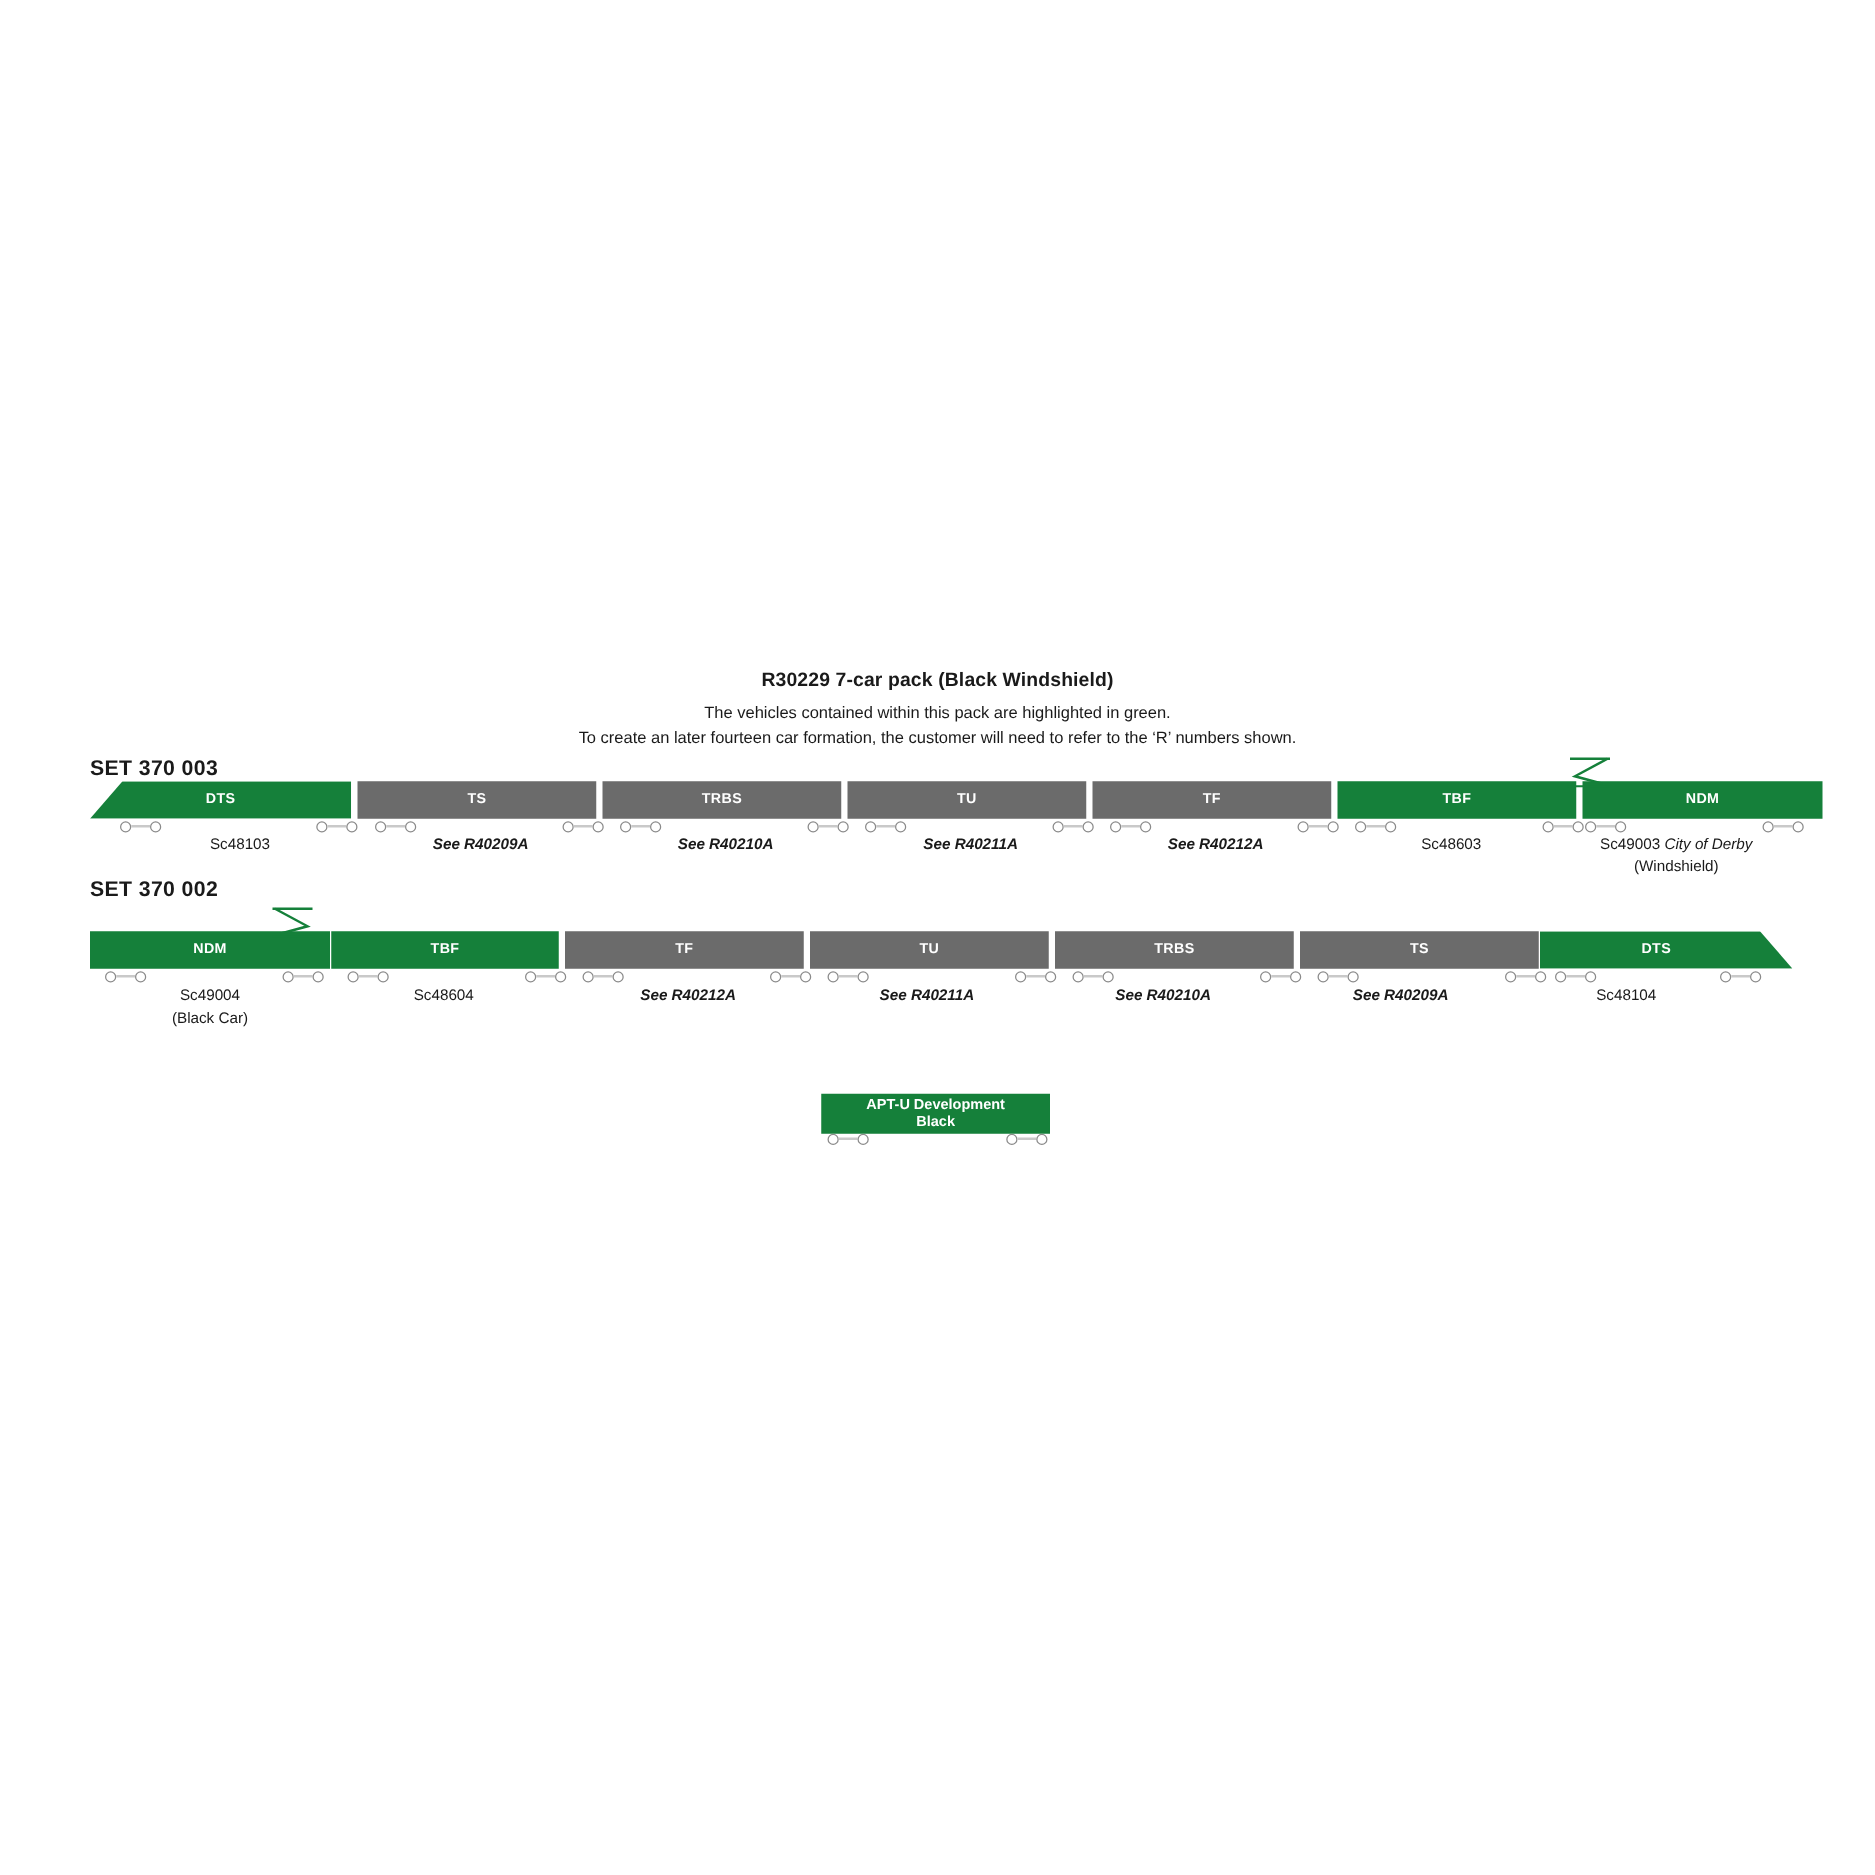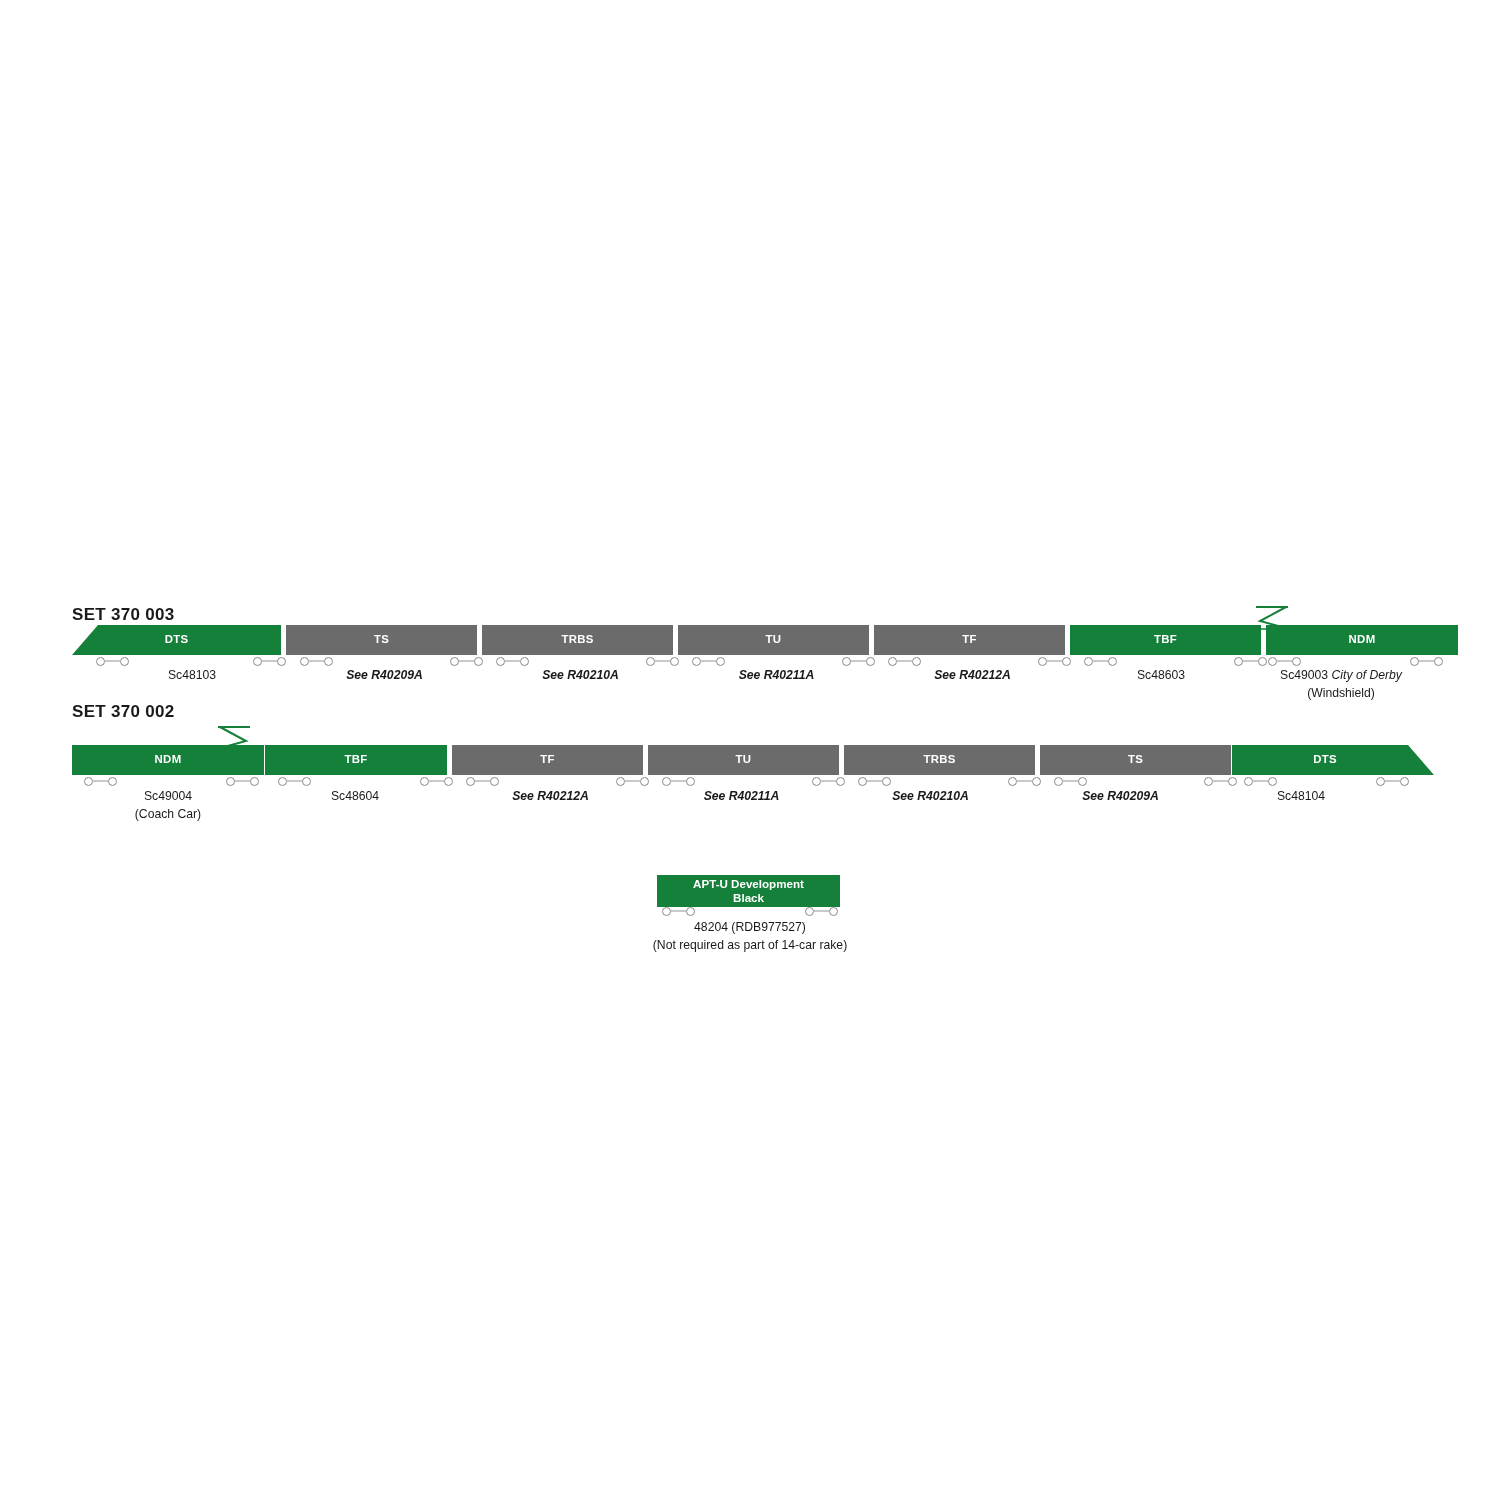--- a/index.html
+++ b/index.html
@@ -151,20 +151,25 @@
     text-align: center;
     font-size: 12.2px;
     line-height: 1.5;
   }
 </style>
 </head>
 <body>
 
 <div class="diagram">
 
+  <div class="header">
+    <div class="title">R30229 7-car pack (Black Windshield)</div>
+    <div class="sub">The vehicles contained within this pack are highlighted in green.</div>
+    <div class="sub">To create an later fourteen car formation, the customer will need to refer to the ‘R’ numbers shown.</div>
+  </div>
 
   <div class="set-label" id="set-label-3">SET 370 003</div>
 
   <div class="rake" id="rake-3">
 
     <div class="car green nose-left" style="left:0px; width:209px;">
       <span>DTS</span>
     </div>
     <div class="bogie" style="left:24px;">
       <div class="wheel"></div>
@@ -398,21 +403,21 @@
     </div>
     <div class="bogie" style="left:1304px;">
       <div class="wheel"></div>
       <div class="bar" style="width:15px;"></div>
       <div class="wheel"></div>
     </div>
   </div>
 
   <div class="caption" style="left:53px; top:788px; width:230px;">
     <span>Sc49004</span>
-    <span class="sub2">(Coach Car)</span>
+    <span class="sub2">(Black Car)</span>
   </div>
   <div class="caption" style="left:240px; top:788px; width:230px;">
     <span>Sc48604</span>
   </div>
   <div class="caption" style="left:428px; top:788px; width:230px;">
     <span class="ital">See R40212A</span>
   </div>
   <div class="caption" style="left:619px; top:788px; width:230px;">
     <span class="ital">See R40211A</span>
   </div>
@@ -436,18 +441,14 @@
     <div class="wheel"></div>
     <div class="bar" style="width:15px;"></div>
     <div class="wheel"></div>
   </div>
   <div class="bogie" style="left:805px; top:905px;">
     <div class="wheel"></div>
     <div class="bar" style="width:15px;"></div>
     <div class="wheel"></div>
   </div>
 
-  <div id="dev-coach-captions">
-    <div>48204 (RDB977527)</div>
-    <div>(Not required as part of 14-car rake)</div>
-  </div>
 
 </div>
 
 </body></html>

